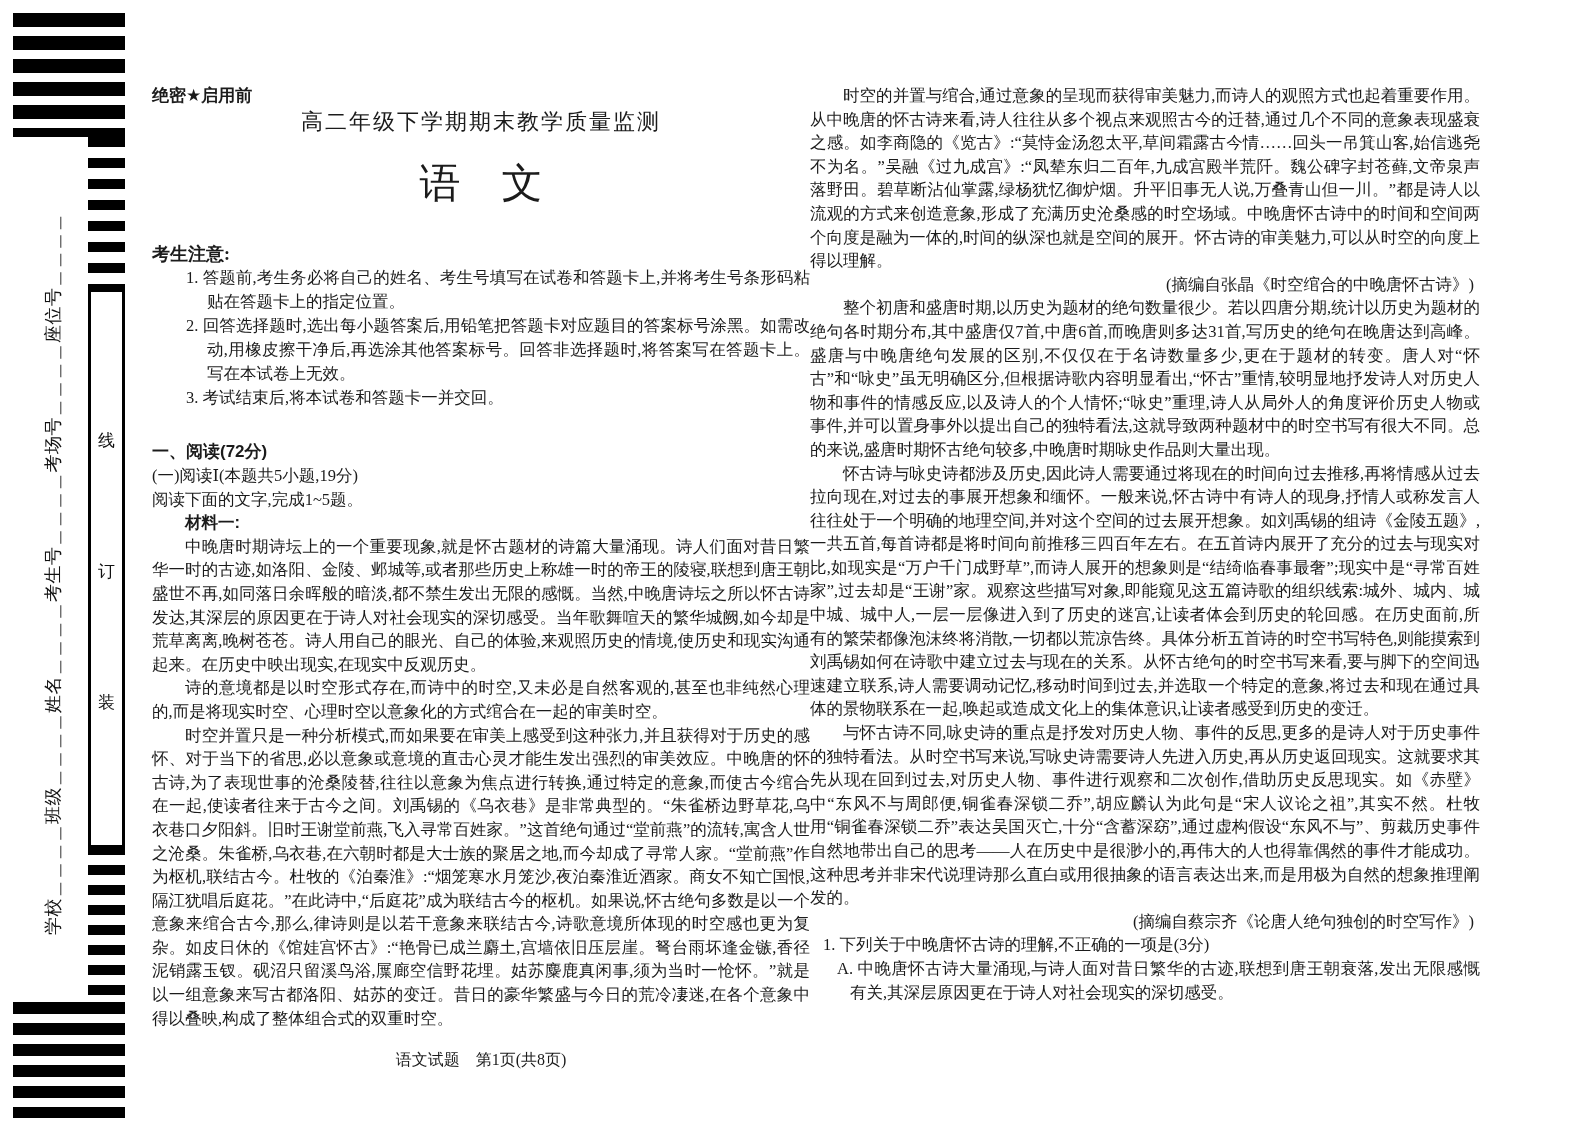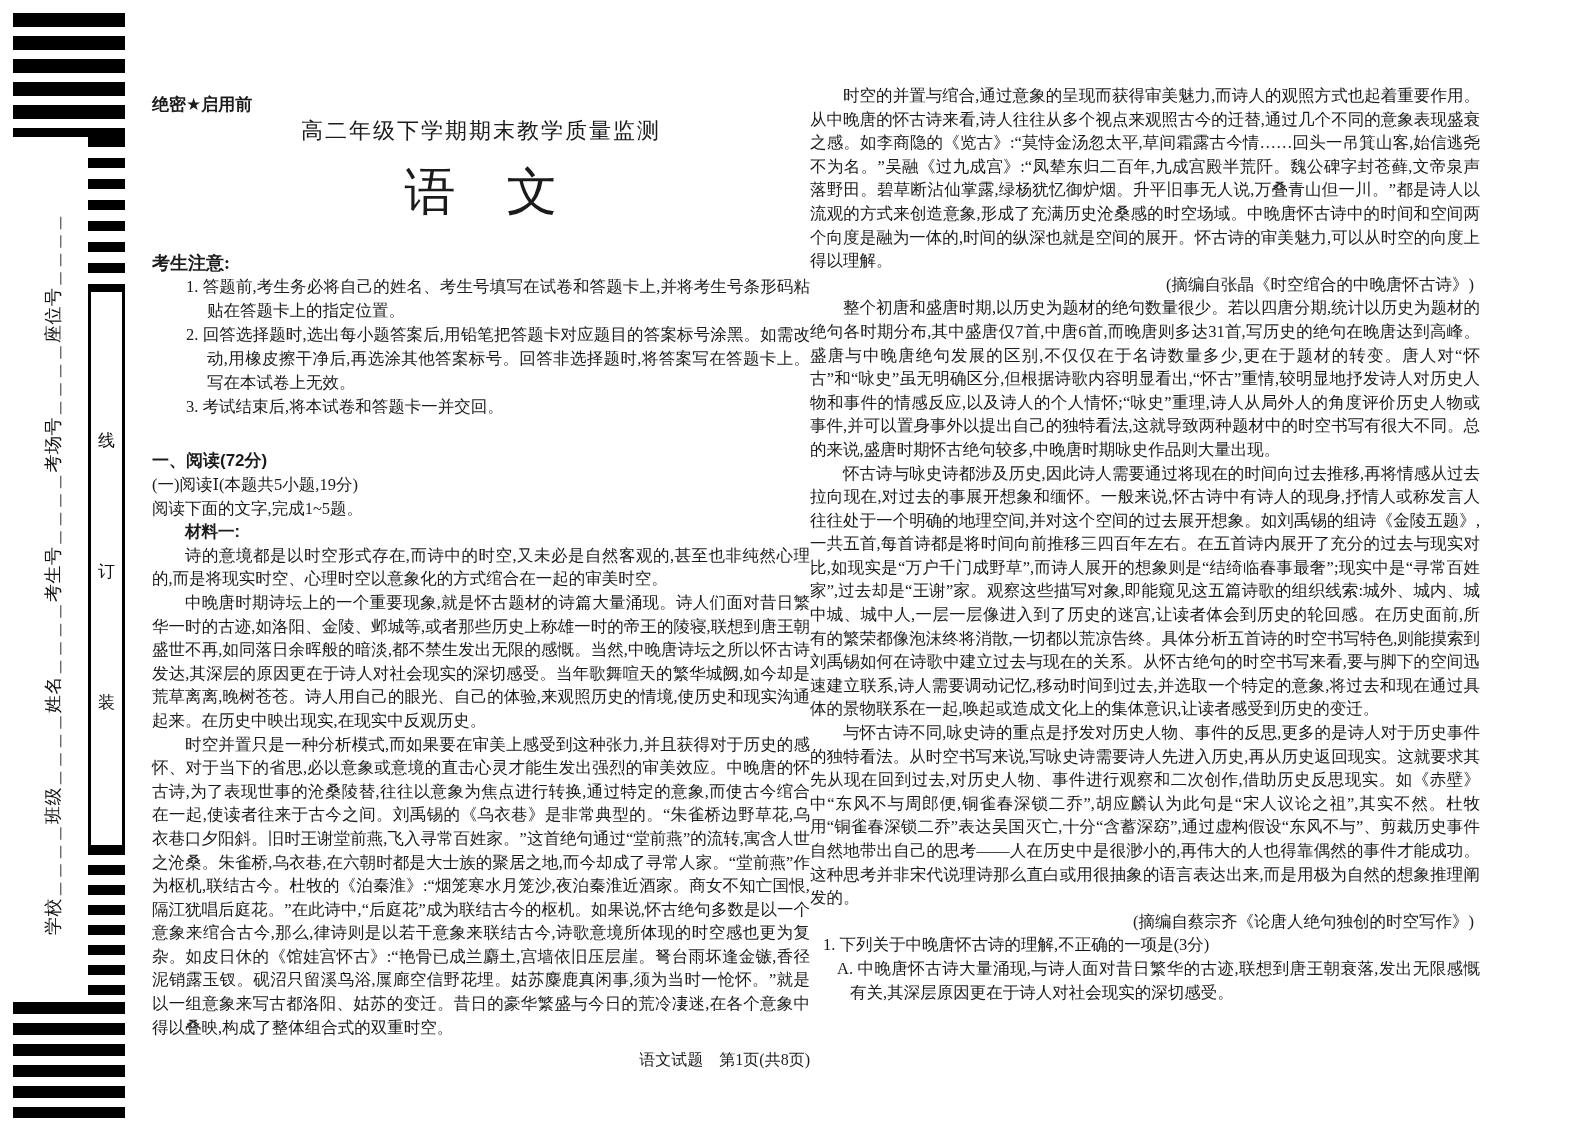--- a/index.html
+++ b/index.html
@@ -26,37 +26,37 @@
     position:absolute;left:-302px;top:568px;width:710px;height:24px;
     transform:rotate(-90deg);transform-origin:center center;
     font-size:18px;line-height:24px;letter-spacing:.5px;white-space:nowrap;
     text-align:center;color:#111;
   }
   
   .page{position:absolute;top:84px;font-size:16.5px;line-height:23.6px;text-align:justify;}
   .p1{left:152px;width:658px;}
   .p2{left:810px;width:670px;}
   .security{font-weight:bold;font-size:17px;line-height:24px;text-align:left;
-    font-family:"Liberation Sans","DejaVu Sans",sans-serif;margin-top:9px;}
+    font-family:"Liberation Sans","DejaVu Sans",sans-serif;}
   .exam-title{font-size:22px;line-height:28px;text-align:center;
     letter-spacing:2px;font-weight:500;}
-  .subject-title{margin-top:26px;font-size:51px;line-height:42px;text-align:center;font-weight:500;}
+  .subject-title{margin-top:26px;font-size:41px;line-height:42px;text-align:center;font-weight:500;}
   .notice-heading{margin-top:38px;font-weight:bold;font-size:18px;line-height:24px;
     font-family:Liberation Serif, serif;}
   .notice{margin-left:55px;text-indent:-21px;line-height:24px;}
   .section-heading{margin-top:30px;font-weight:bold;font-size:17px;line-height:24px;
     font-family:"Liberation Sans","DejaVu Sans",sans-serif;}
   .indent1{}
   .mat-heading{font-weight:bold;margin-left:33px;
     font-family:"Liberation Sans","DejaVu Sans",sans-serif;font-size:16.5px;}
   p.mat{margin:0;text-indent:2em;}
   .attr{text-align:right;padding-right:6px;}
   .question{margin-left:13px;}
   .option{margin-left:40px;text-indent:-13px;}
-  .footer{position:absolute;top:1050px;font-size:16px;text-align:right;}
+  .footer{position:absolute;top:1050px;font-size:16px;text-align:center;}
   .f1{left:152px;width:658px;}
   .f2{left:838px;width:670px;}
 </style>
 </head>
 <body>
 
 <div class="sheet">
 
   <div class="corner-top"></div>
   <div class="corner-bottom"></div>
@@ -74,22 +74,22 @@
     <div class="exam-title">高二年级下学期期末教学质量监测</div>
     <div class="subject-title">语　文</div>
     <div class="notice-heading">考生注意:</div>
     <div class="notice">1. 答题前,考生务必将自己的姓名、考生号填写在试卷和答题卡上,并将考生号条形码粘贴在答题卡上的指定位置。</div>
     <div class="notice">2. 回答选择题时,选出每小题答案后,用铅笔把答题卡对应题目的答案标号涂黑。如需改动,用橡皮擦干净后,再选涂其他答案标号。回答非选择题时,将答案写在答题卡上。写在本试卷上无效。</div>
     <div class="notice">3. 考试结束后,将本试卷和答题卡一并交回。</div>
     <div class="section-heading">一、阅读(72分)</div>
     <div class="indent1">(一)阅读Ⅰ(本题共5小题,19分)</div>
     <div class="indent1">阅读下面的文字,完成1~5题。</div>
     <div class="mat-heading">材料一:</div>
+    <p class="mat">中晚唐时期诗坛上的一个重要现象,就是怀古题材的诗篇大量涌现。诗人们面对昔日繁华一时的古迹,如洛阳、金陵、邺城等,或者那些历史上称雄一时的帝王的陵寝,联想到唐王朝盛世不再,如同落日余晖般的暗淡,都不禁生发出无限的感慨。当然,中晚唐诗坛之所以怀古诗发达,其深层的原因更在于诗人对社会现实的深切感受。当年歌舞喧天的繁华城阙,如今却是荒草离离,晚树苍苍。诗人用自己的眼光、自己的体验,来观照历史的情境,使历史和现实沟通起来。在历史中映出现实,在现实中反观历史。</p>
     <p class="mat">诗的意境都是以时空形式存在,而诗中的时空,又未必是自然客观的,甚至也非纯然心理的,而是将现实时空、心理时空以意象化的方式绾合在一起的审美时空。</p>
-    <p class="mat">中晚唐时期诗坛上的一个重要现象,就是怀古题材的诗篇大量涌现。诗人们面对昔日繁华一时的古迹,如洛阳、金陵、邺城等,或者那些历史上称雄一时的帝王的陵寝,联想到唐王朝盛世不再,如同落日余晖般的暗淡,都不禁生发出无限的感慨。当然,中晚唐诗坛之所以怀古诗发达,其深层的原因更在于诗人对社会现实的深切感受。当年歌舞喧天的繁华城阙,如今却是荒草离离,晚树苍苍。诗人用自己的眼光、自己的体验,来观照历史的情境,使历史和现实沟通起来。在历史中映出现实,在现实中反观历史。</p>
     <p class="mat">时空并置只是一种分析模式,而如果要在审美上感受到这种张力,并且获得对于历史的感怀、对于当下的省思,必以意象或意境的直击心灵才能生发出强烈的审美效应。中晚唐的怀古诗,为了表现世事的沧桑陵替,往往以意象为焦点进行转换,通过特定的意象,而使古今绾合在一起,使读者往来于古今之间。刘禹锡的《乌衣巷》是非常典型的。“朱雀桥边野草花,乌衣巷口夕阳斜。旧时王谢堂前燕,飞入寻常百姓家。”这首绝句通过“堂前燕”的流转,寓含人世之沧桑。朱雀桥,乌衣巷,在六朝时都是大士族的聚居之地,而今却成了寻常人家。“堂前燕”作为枢机,联结古今。杜牧的《泊秦淮》:“烟笼寒水月笼沙,夜泊秦淮近酒家。商女不知亡国恨,隔江犹唱后庭花。”在此诗中,“后庭花”成为联结古今的枢机。如果说,怀古绝句多数是以一个意象来绾合古今,那么,律诗则是以若干意象来联结古今,诗歌意境所体现的时空感也更为复杂。如皮日休的《馆娃宫怀古》:“艳骨已成兰麝土,宫墙依旧压层崖。弩台雨坏逢金镞,香径泥销露玉钗。砚沼只留溪鸟浴,屟廊空信野花埋。姑苏麋鹿真闲事,须为当时一怆怀。”就是以一组意象来写古都洛阳、姑苏的变迁。昔日的豪华繁盛与今日的荒冷凄迷,在各个意象中得以叠映,构成了整体组合式的双重时空。</p>
   </div>
   <div class="footer f1">语文试题　第1页(共8页)</div>
 
   <div class="page p2">
     <p class="mat">时空的并置与绾合,通过意象的呈现而获得审美魅力,而诗人的观照方式也起着重要作用。从中晚唐的怀古诗来看,诗人往往从多个视点来观照古今的迁替,通过几个不同的意象表现盛衰之感。如李商隐的《览古》:“莫恃金汤忽太平,草间霜露古今情……回头一吊箕山客,始信逃尧不为名。”吴融《过九成宫》:“凤辇东归二百年,九成宫殿半荒阡。魏公碑字封苍藓,文帝泉声落野田。碧草断沾仙掌露,绿杨犹忆御炉烟。升平旧事无人说,万叠青山但一川。”都是诗人以流观的方式来创造意象,形成了充满历史沧桑感的时空场域。中晚唐怀古诗中的时间和空间两个向度是融为一体的,时间的纵深也就是空间的展开。怀古诗的审美魅力,可以从时空的向度上得以理解。</p>
     <div class="attr">(摘编自张晶《时空绾合的中晚唐怀古诗》)</div>
     <p class="mat">整个初唐和盛唐时期,以历史为题材的绝句数量很少。若以四唐分期,统计以历史为题材的绝句各时期分布,其中盛唐仅7首,中唐6首,而晚唐则多达31首,写历史的绝句在晚唐达到高峰。盛唐与中晚唐绝句发展的区别,不仅仅在于名诗数量多少,更在于题材的转变。唐人对“怀古”和“咏史”虽无明确区分,但根据诗歌内容明显看出,“怀古”重情,较明显地抒发诗人对历史人物和事件的情感反应,以及诗人的个人情怀;“咏史”重理,诗人从局外人的角度评价历史人物或事件,并可以置身事外以提出自己的独特看法,这就导致两种题材中的时空书写有很大不同。总的来说,盛唐时期怀古绝句较多,中晚唐时期咏史作品则大量出现。</p>
     <p class="mat">怀古诗与咏史诗都涉及历史,因此诗人需要通过将现在的时间向过去推移,再将情感从过去拉向现在,对过去的事展开想象和缅怀。一般来说,怀古诗中有诗人的现身,抒情人或称发言人往往处于一个明确的地理空间,并对这个空间的过去展开想象。如刘禹锡的组诗《金陵五题》,一共五首,每首诗都是将时间向前推移三四百年左右。在五首诗内展开了充分的过去与现实对比,如现实是“万户千门成野草”,而诗人展开的想象则是“结绮临春事最奢”;现实中是“寻常百姓家”,过去却是“王谢”家。观察这些描写对象,即能窥见这五篇诗歌的组织线索:城外、城内、城中城、城中人,一层一层像进入到了历史的迷宫,让读者体会到历史的轮回感。在历史面前,所有的繁荣都像泡沫终将消散,一切都以荒凉告终。具体分析五首诗的时空书写特色,则能摸索到刘禹锡如何在诗歌中建立过去与现在的关系。从怀古绝句的时空书写来看,要与脚下的空间迅速建立联系,诗人需要调动记忆,移动时间到过去,并选取一个特定的意象,将过去和现在通过具体的景物联系在一起,唤起或造成文化上的集体意识,让读者感受到历史的变迁。</p>
     <p class="mat">与怀古诗不同,咏史诗的重点是抒发对历史人物、事件的反思,更多的是诗人对于历史事件的独特看法。从时空书写来说,写咏史诗需要诗人先进入历史,再从历史返回现实。这就要求其先从现在回到过去,对历史人物、事件进行观察和二次创作,借助历史反思现实。如《赤壁》中“东风不与周郎便,铜雀春深锁二乔”,胡应麟认为此句是“宋人议论之祖”,其实不然。杜牧用“铜雀春深锁二乔”表达吴国灭亡,十分“含蓄深窈”,通过虚构假设“东风不与”、剪裁历史事件自然地带出自己的思考——人在历史中是很渺小的,再伟大的人也得靠偶然的事件才能成功。这种思考并非宋代说理诗那么直白或用很抽象的语言表达出来,而是用极为自然的想象推理阐发的。</p>

